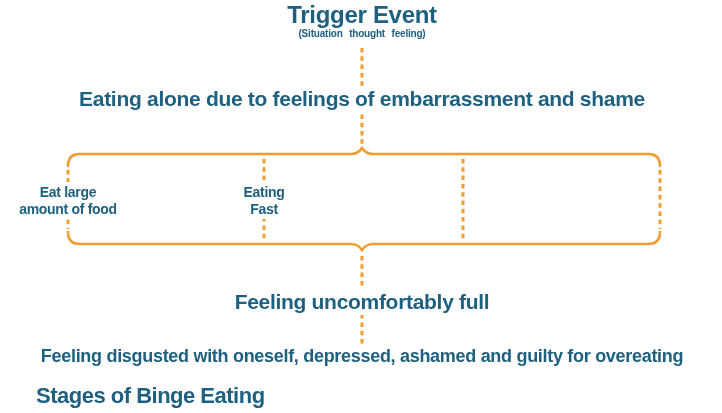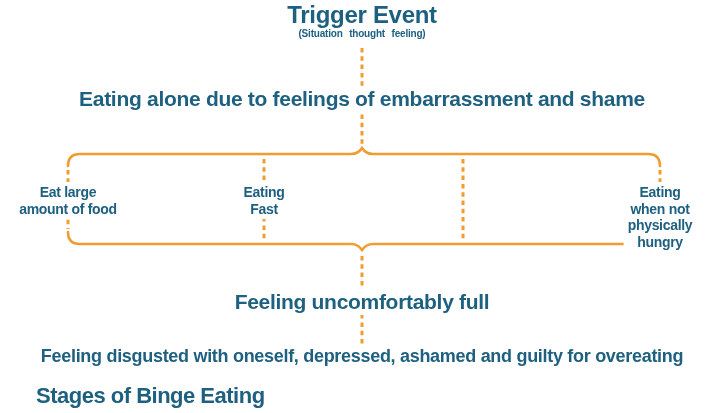--- a/index.html
+++ b/index.html
@@ -103,22 +103,20 @@
   <div class="txt title">Trigger Event</div>
 
   <div class="txt subtitle">(Situation thought feeling)</div>
 
   <div class="txt steplabel step-eating-alone">Eating alone due to feelings of embarrassment and shame</div>
 
   <div class="txt item item1">Eat large
 amount of food</div>
   <div class="txt item item2">Eating
 Fast</div>
-  <div class="txt item item4">Eating when not
-physically hungry</div>
 
   <div class="txt steplabel step-full">Feeling uncomfortably full</div>
 
   <div class="txt steplabel step-disgusted">Feeling disgusted with oneself, depressed, ashamed and guilty for overeating</div>
 
   <div class="txt footer-title">Stages of Binge Eating</div>
 
 </div>
 
 </body></html>

